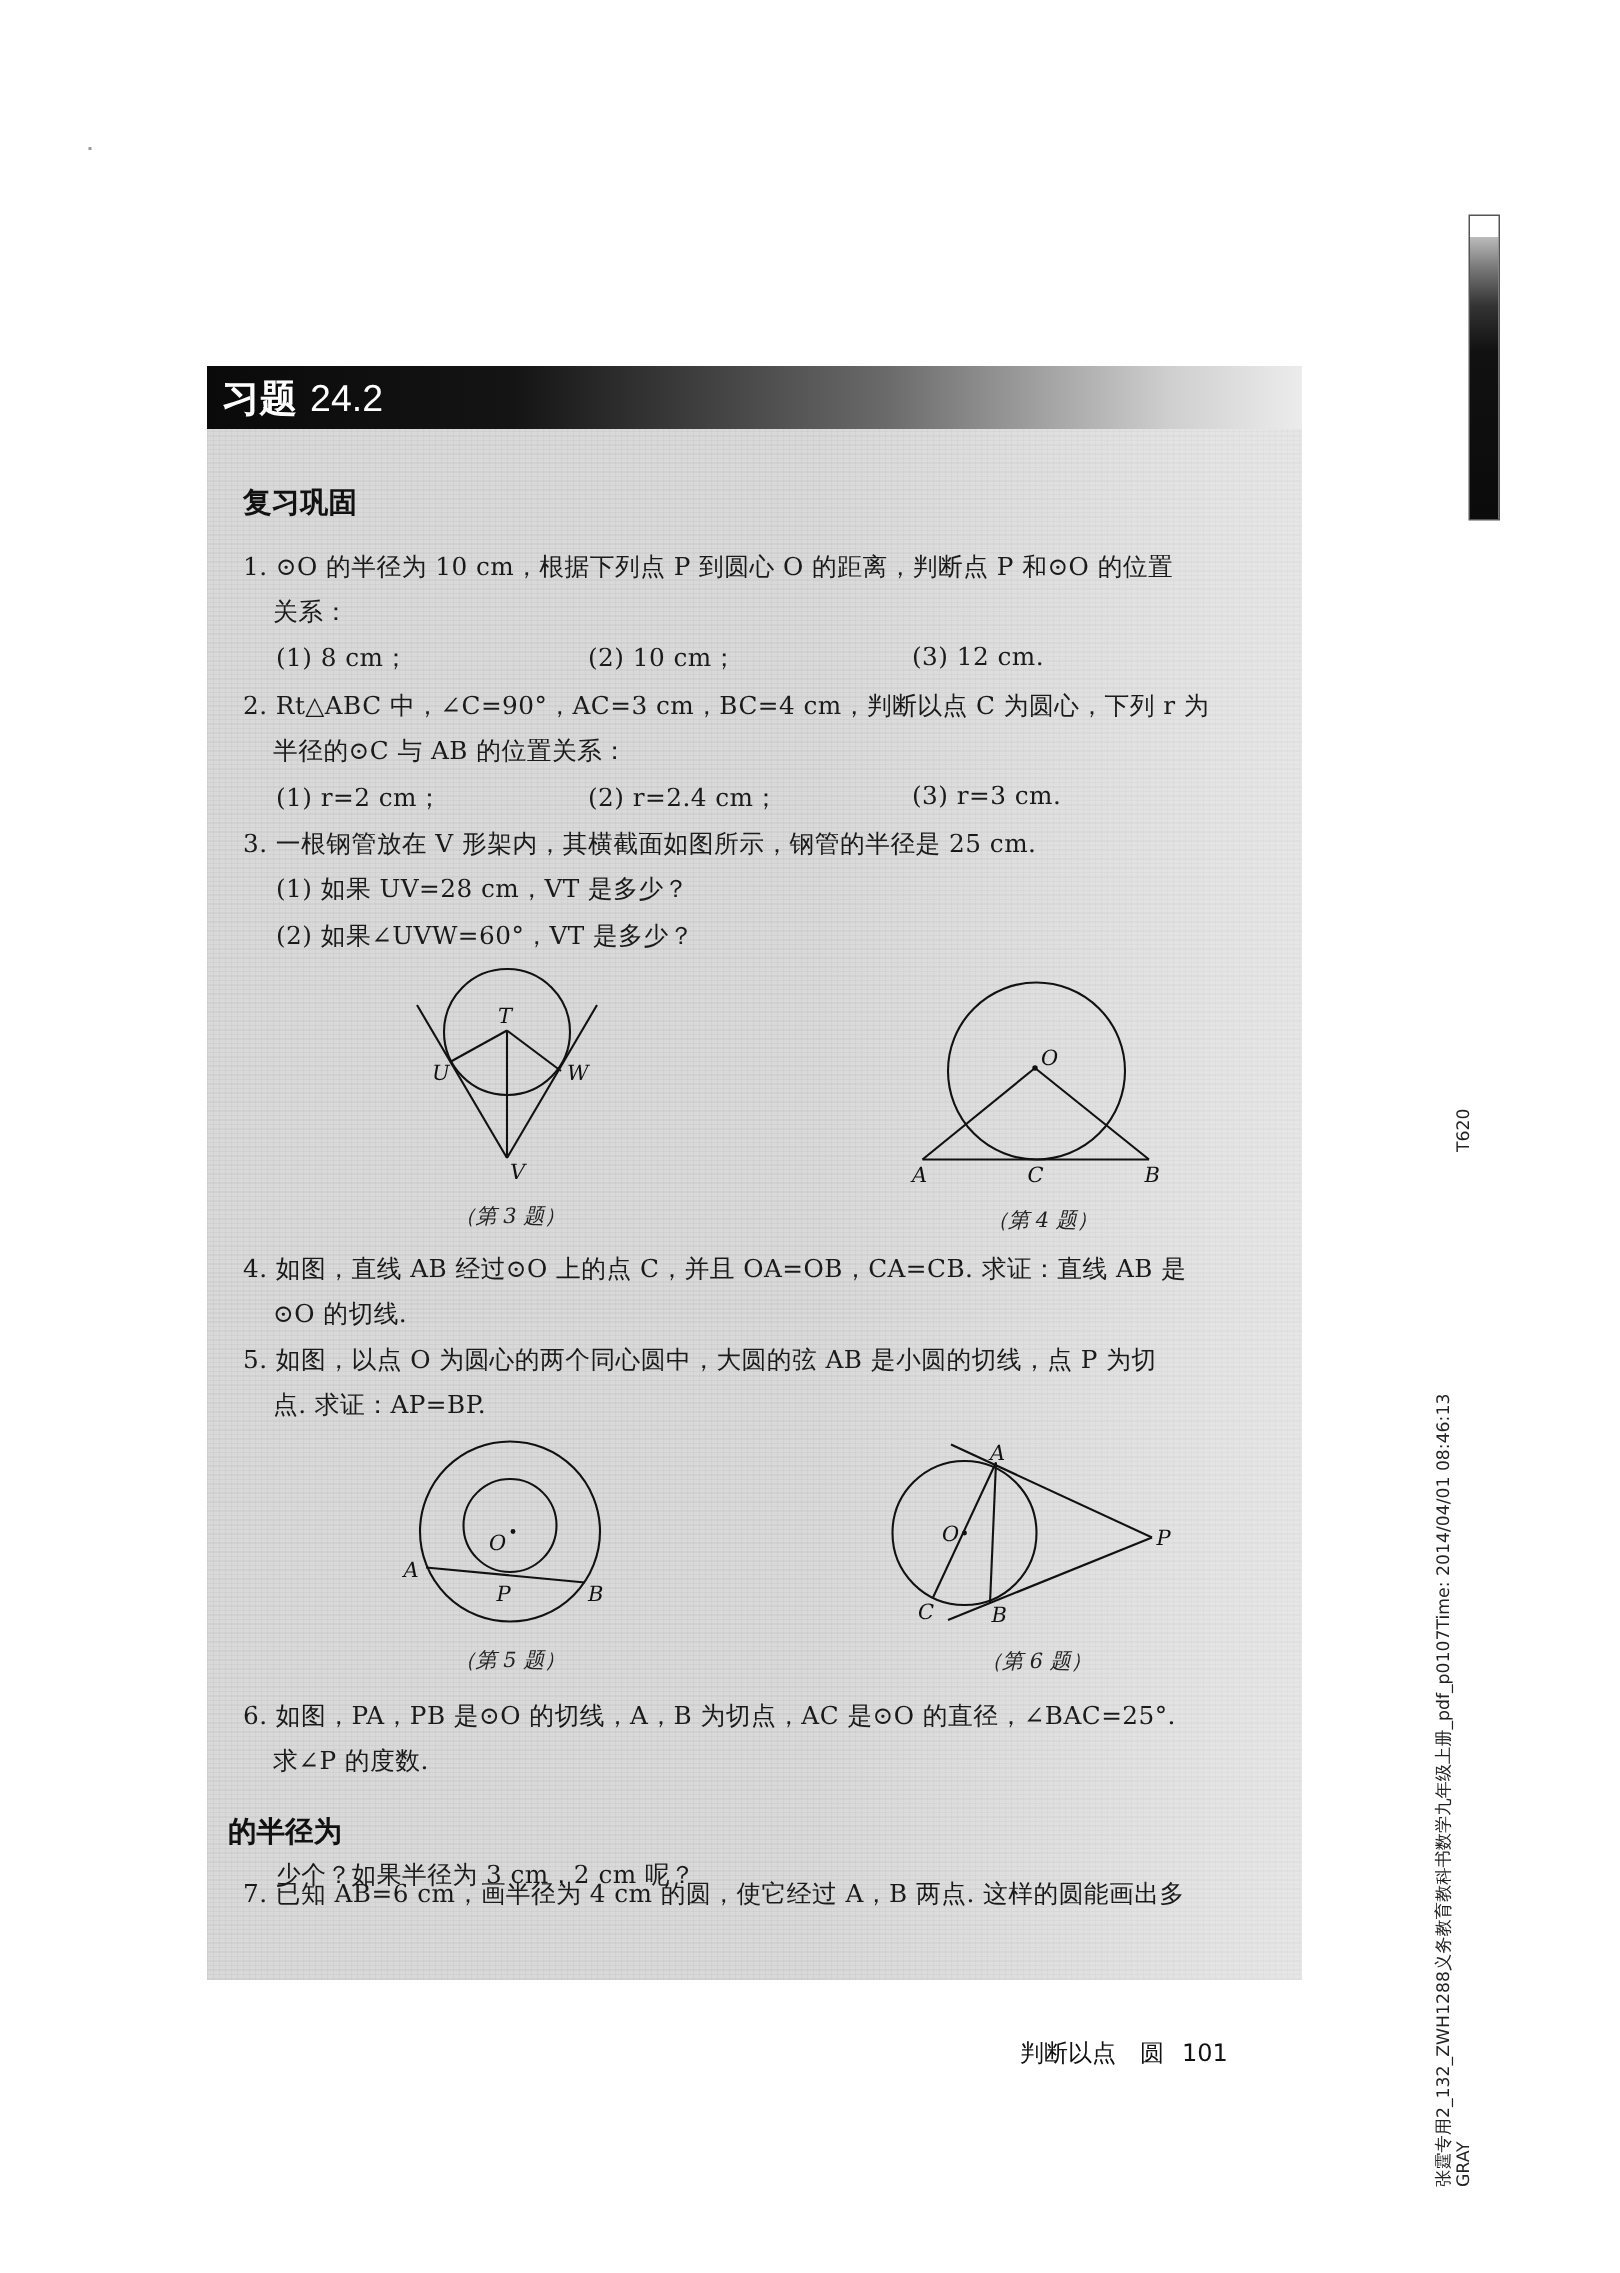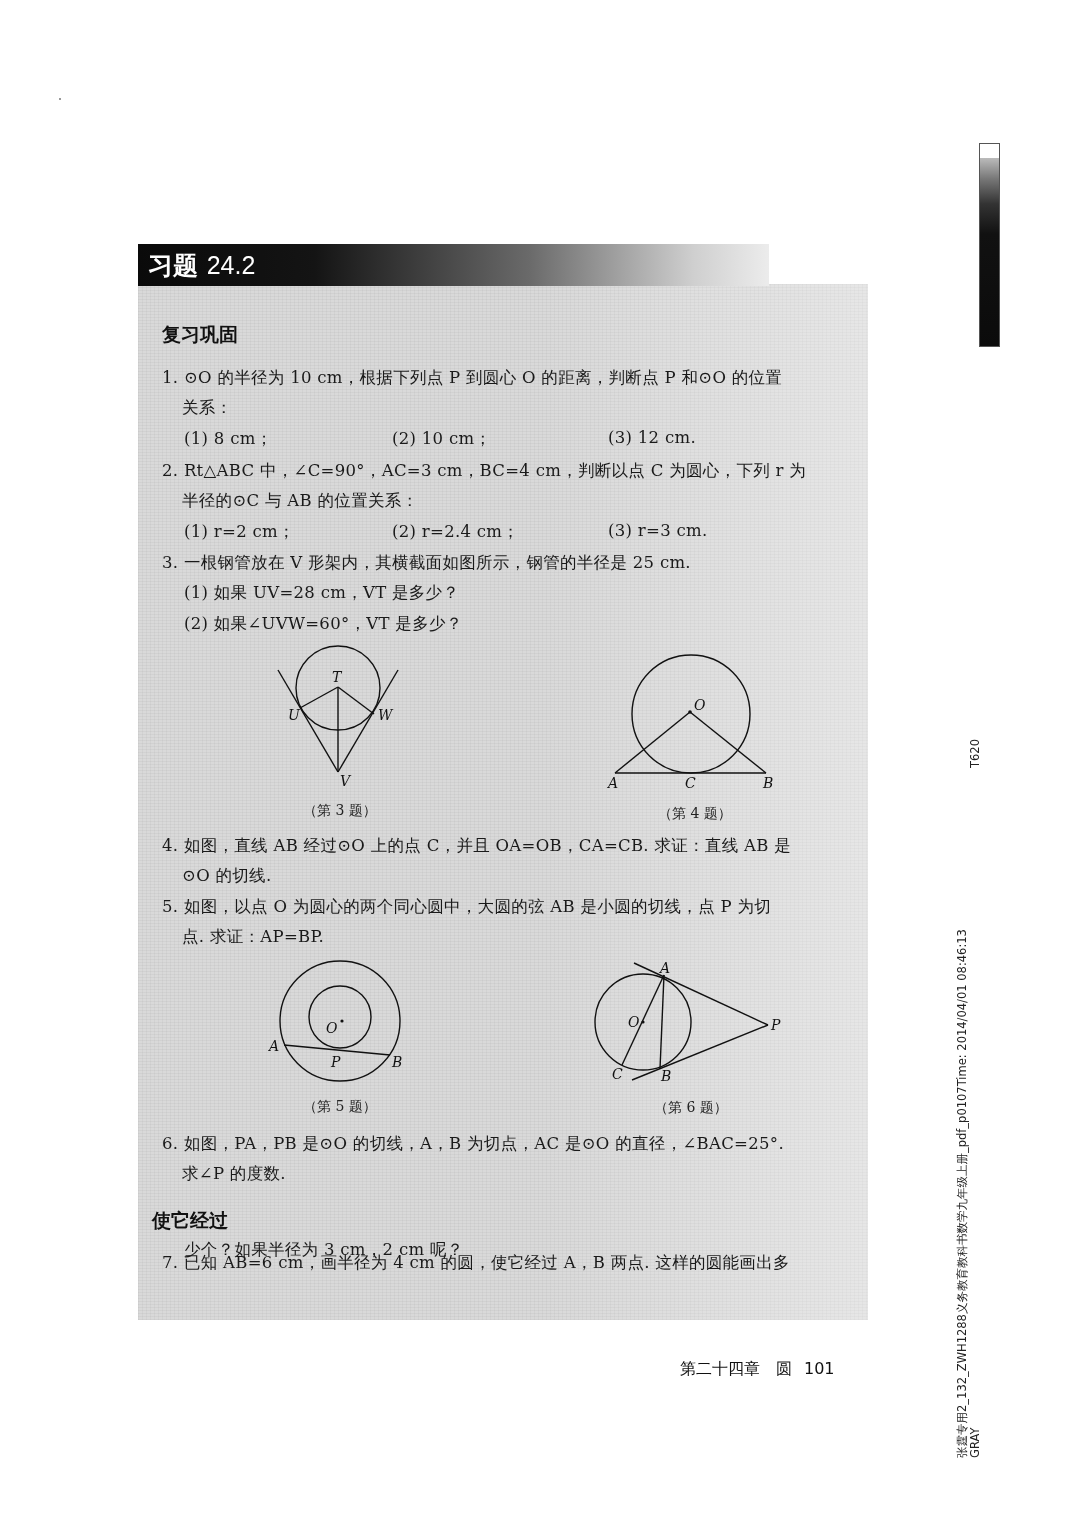--- a/index.html
+++ b/index.html
@@ -14,35 +14,35 @@
     background:
       repeating-linear-gradient(0deg, rgba(0,0,0,0.035) 0 1px, transparent 1px 3px),
       repeating-linear-gradient(90deg, rgba(0,0,0,0.03) 0 1px, transparent 1px 4px),
       #d9d9d9;
   }
   .page-bg .fade {
     position:absolute; inset:0;
     background:linear-gradient(90deg, rgba(255,255,255,0) 55%, rgba(255,255,255,0.35) 100%);
   }
   .title-bar {
-    position:absolute; left:138px; top:244px; width:631px; height:42px;
+    position:absolute; left:138px; top:244px; width:730px; height:42px;
     background:linear-gradient(90deg, #0a0a0a 0%, #141414 28%, #6a6a6a 62%, #cfcfcf 88%, #ececec 100%);
   }
   .title-bar .title {
     position:absolute; left:10px; top:5px;
     color:#fff; font-family:"DejaVu Sans", sans-serif; font-size:25px; font-weight:bold; letter-spacing:0px;
   }
   .title-bar .title .num { font-weight:normal; font-family:"Liberation Sans Narrow","Liberation Sans", sans-serif; }
   .section-head {
     position:absolute; font-family:"DejaVu Sans", sans-serif; font-weight:bold; font-size:19px; color:#111;
   }
   .line {
     position:absolute; font-size:16.5px; white-space:nowrap; letter-spacing:0.3px; color:#1a1a1a;
   }
-  .cap { position:absolute; font-size:14px; color:#222; white-space:nowrap; }
+  .cap { position:absolute; font-size:14px; color:#222; white-space:nowrap;font-style:italic; }
   .footer { position:absolute; left:680px; top:1359px; font-family:"DejaVu Sans", sans-serif; font-size:16px; color:#111; white-space:nowrap; }
   .footer .pg { margin-left:12px; }
   .side-bar {
     position:absolute; left:979px; top:143px; width:19px; height:202px;
     border:1px solid #555;
     background:linear-gradient(180deg, #fff 0 14px, #bbb 14px, #777 35px, #333 60px, #111 90px, #0b0b0b 100%);
   }
   .vert {
     position:absolute; font-family:"DejaVu Sans", sans-serif; font-size:11.5px; color:#222;
     transform-origin:left top; transform:rotate(-90deg); white-space:nowrap;
@@ -137,25 +137,25 @@
   <text x="48" y="72">O</text>
   <text x="191" y="75">P</text>
   <text x="32" y="124">C</text>
   <text x="81" y="126">B</text>
 </svg>
 <div class="cap" style="left:654px; top:1099px;">（第 6 题）</div>
 
 <div class="line" style="left:162px; top:1133px;">6. 如图，PA，PB 是⊙O 的切线，A，B 为切点，AC 是⊙O 的直径，∠BAC=25°.</div>
 <div class="line" style="left:182px; top:1163px;">求∠P 的度数.</div>
 
-<div class="section-head" style="left:152px; top:1208px;">使它经过</div>
+<div class="section-head" style="left:152px; top:1208px;">的半径为</div>
 
 <div class="line" style="left:162px; top:1252px;text-align:right;">7. 已知 AB=6 cm，画半径为 4 cm 的圆，使它经过 A，B 两点. 这样的圆能画出多</div>
 <div class="line" style="left:184px; top:1239px;">少个？如果半径为 3 cm，2 cm 呢？</div>
 
 <div class="footer">
-  <span>第二十四章　圆</span><span class="pg">101</span>
+  <span>判断以点　圆</span><span class="pg">101</span>
 </div>
 
 <div class="side-bar"></div>
 <div class="vert" style="left:955px; top:1458px;">张霆专用2_132_ZWH1288义务教育教科书数学九年级上册_pdf_p0107Time: 2014/04/01 08:46:13</div>
 <div class="vert" style="left:968px; top:1458px;">GRAY</div>
 <div class="vert" style="left:968px; top:768px;">T620</div>
 
 </body></html>

